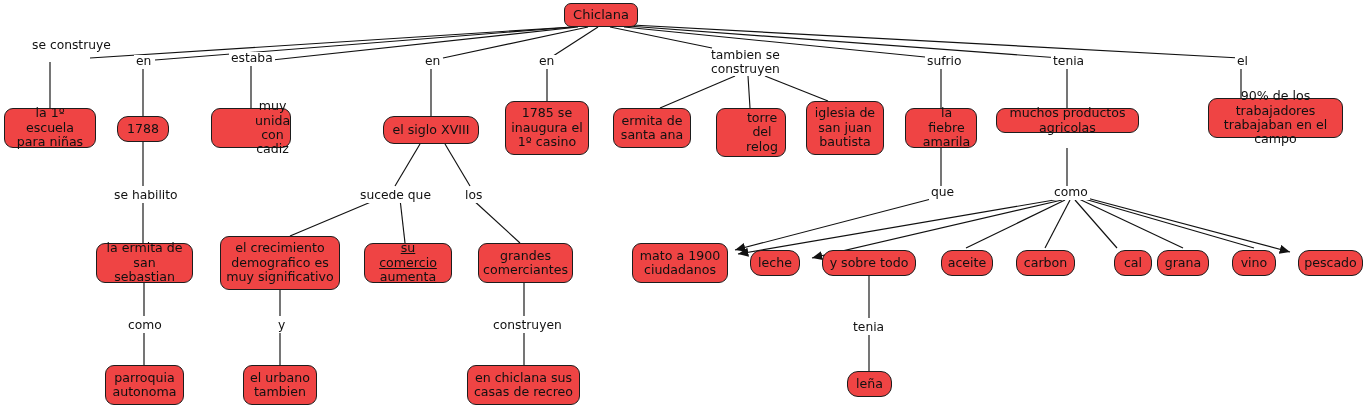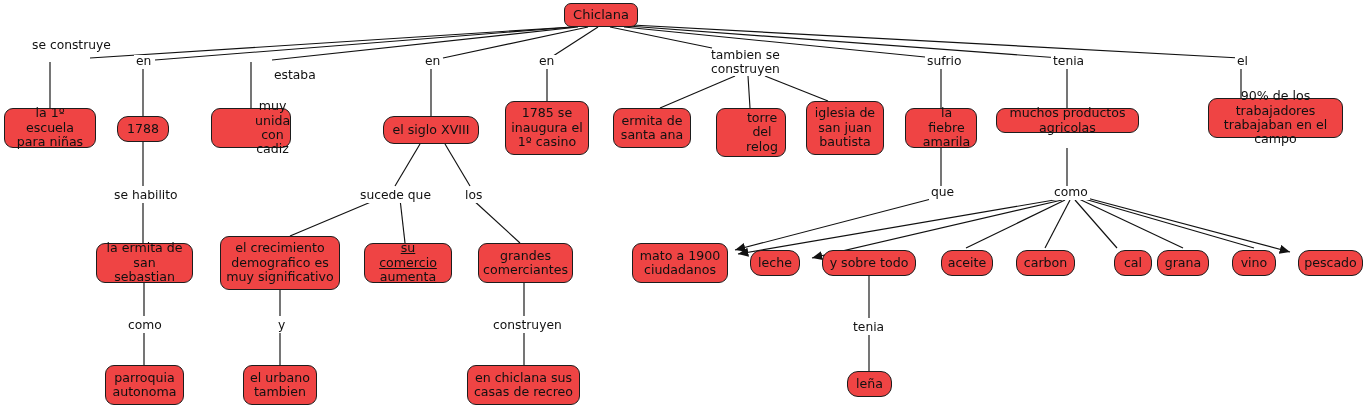--- a/index.html
+++ b/index.html
@@ -149,21 +149,21 @@
 autonoma</div>
       <div class="node" style="left: 243px; top: 365px; width: 74px; height: 40px;">el urbano
 tambien</div>
       <div class="node" style="left: 467px; top: 365px; width: 113px; height: 40px;">en chiclana sus
 casas de recreo</div>
       <div class="node pill" style="left: 847px; top: 371px; width: 45px; height: 26px;">leña</div>
     </div>
   <div id="labels">
       <div class="elabel" style="left: 6px; top: 39px; margin-left: 24px;">se construye</div>
       <div class="elabel" style="left: 134px; top: 55px;">en</div>
-      <div class="elabel" style="left: 229px; top: 69px; margin-left: 43px;">estaba</div>
+      <div class="elabel" style="left: 229px; top: 52px;">estaba</div>
       <div class="elabel" style="left: 423px; top: 55px;">en</div>
       <div class="elabel" style="left: 537px; top: 55px;">en</div>
       <div class="elabel" style="left: 709px; top: 49px;">tambien se
 construyen</div>
       <div class="elabel" style="left: 925px; top: 55px;">sufrio</div>
       <div class="elabel" style="left: 1051px; top: 55px;">tenia</div>
       <div class="elabel" style="left: 1235px; top: 55px;">el</div>
       <div class="elabel" style="left: 112px; top: 189px;">se habilito</div>
       <div class="elabel" style="left: 358px; top: 189px;">sucede que</div>
       <div class="elabel" style="left: 463px; top: 189px;">los</div>

